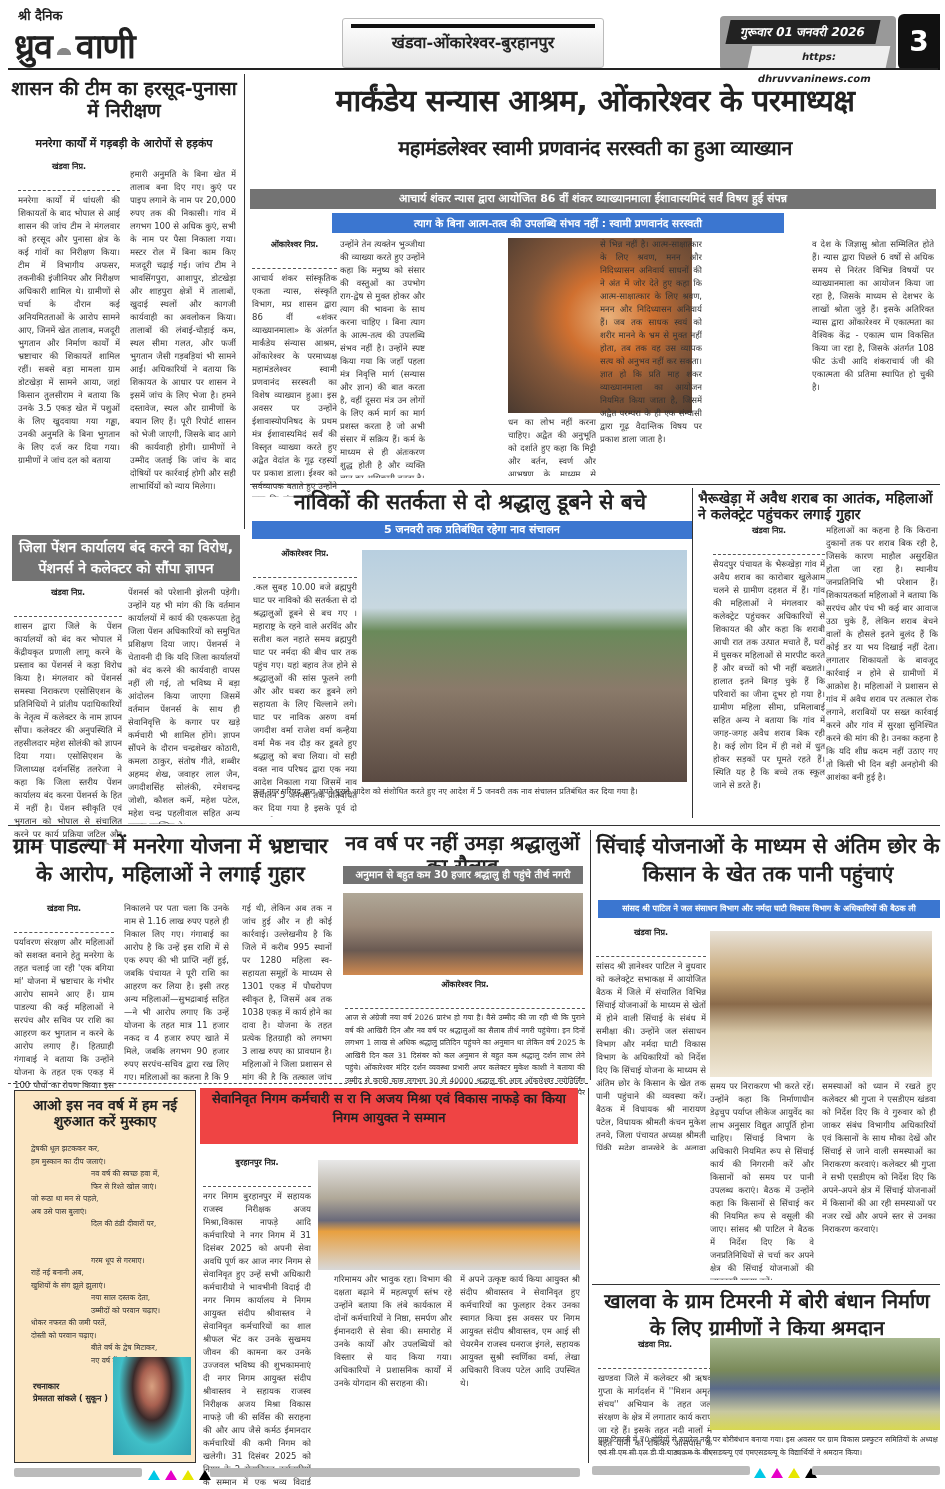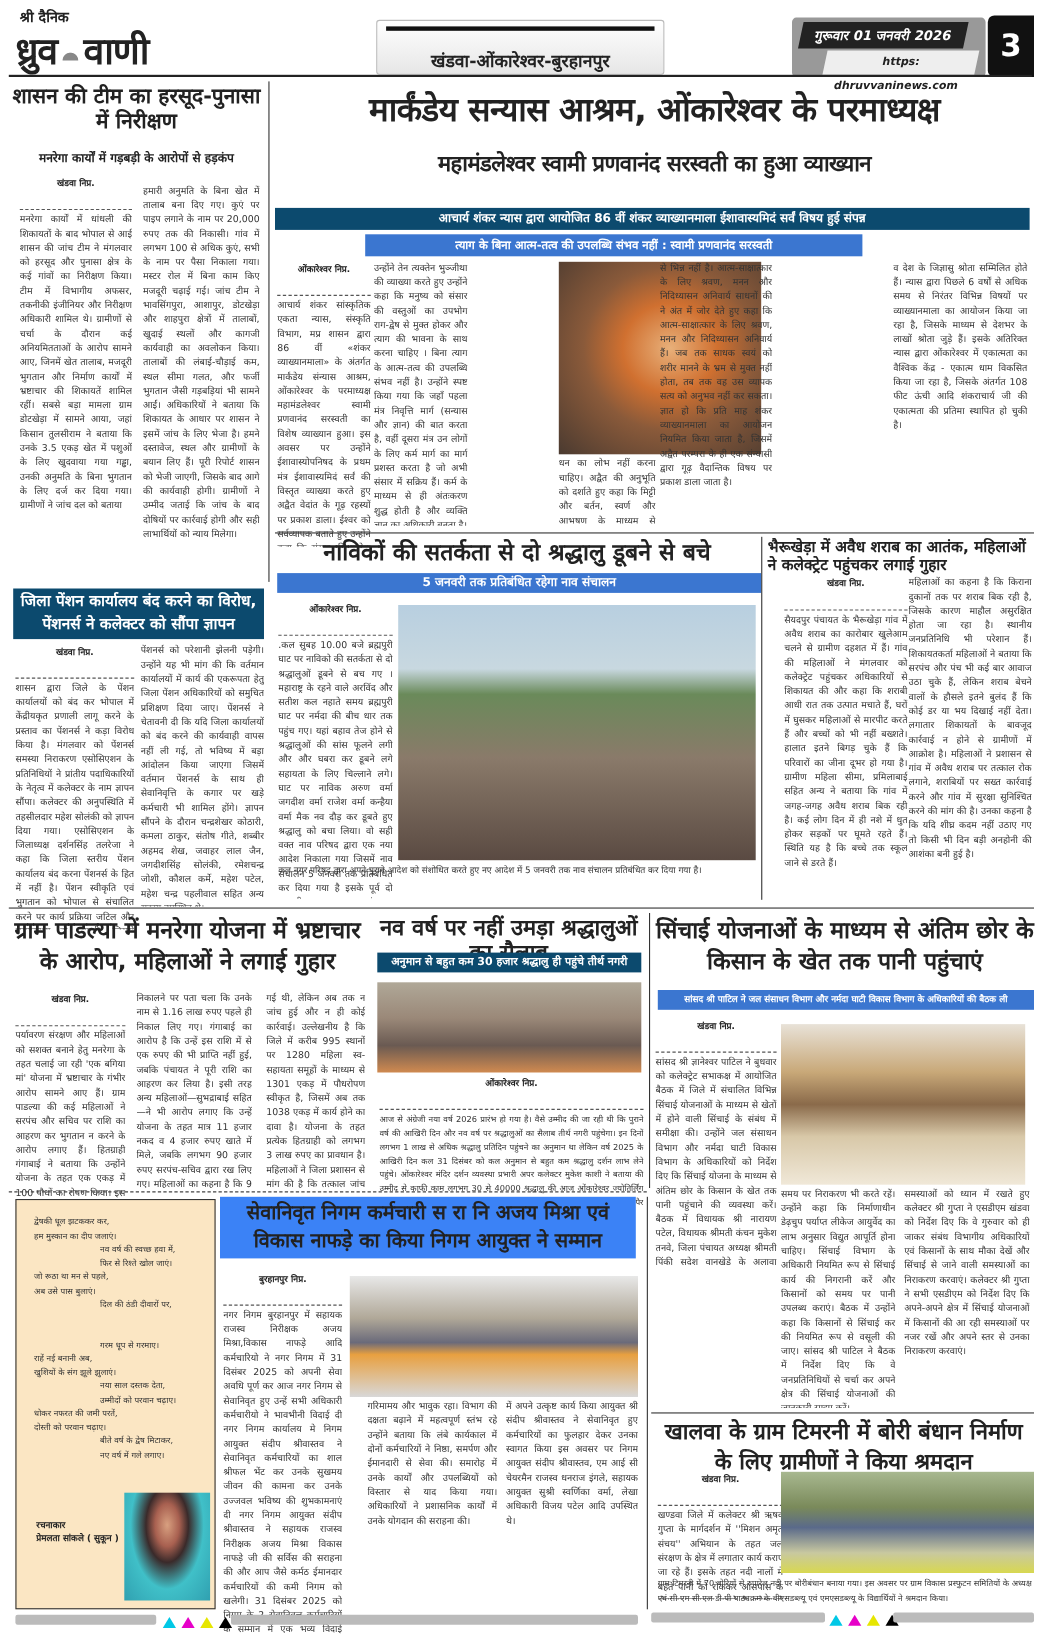--- a/index.html
+++ b/index.html
@@ -4,29 +4,29 @@
 <style>
 *{box-sizing:border-box;margin:0;padding:0}
 body{width:945px;height:1489px;background:#fff;font-family:"DejaVu Sans",sans-serif;color:#222;position:relative;overflow:hidden}
 .abs{position:absolute}
 .mast-small{font-size:13px;font-weight:bold;left:18px;top:6px}
 .mast-big{font-size:34px;font-weight:bold;left:14px;top:22px;letter-spacing:-1px;font-family:"DejaVu Serif",serif}
 .mast-sun{display:inline-block;width:18px;height:12px;background:radial-gradient(circle at 50% 100%,#888 45%,transparent 50%);margin:0 3px;vertical-align:middle}
 .topline{left:8px;top:68px;width:930px;height:2px;background:#222}
 .edition{left:342px;top:18px;width:262px;height:50px;background:linear-gradient(#fff,#e6e6e6);border:1px solid #bbb;border-radius:3px;text-align:center}
 .edition .bar{height:4px;background:#111;margin:5px 8px 0}
-.edition .txt{font-size:16px;font-weight:bold;margin-top:16px}
+.edition .txt{font-size:16px;font-weight:bold;margin-top:3px}
 .datebox{left:720px;top:16px;width:176px;height:54px;background:#999;border-radius:4px}
 .datebox .d1{position:absolute;left:8px;top:4px;width:150px;height:24px;background:#222;color:#fff;font-size:12px;font-weight:bold;text-align:center;line-height:24px;transform:skewX(-12deg)}
 .datebox .d2{position:absolute;left:30px;top:30px;width:138px;height:22px;background:#eee;color:#222;font-size:10px;font-weight:bold;text-align:center;line-height:22px;transform:skewX(-12deg)}
 .pageno{left:898px;top:14px;width:42px;height:56px;background:#111;color:#fff;font-size:28px;font-weight:bold;text-align:center;line-height:56px;border-radius:6px 0 0 6px}
 .hl{font-weight:bold;color:#222;line-height:1.15;text-align:center}
 .body{font-size:8.5px;line-height:13px;color:#333;text-align:justify;overflow:hidden}
 .dateline{font-size:8px;font-weight:bold;text-align:center;border-bottom:1px dashed #555;padding-bottom:19px;margin-bottom:3px}
-.redbar{background:#0c4a6e;color:#fff;font-weight:bold;text-align:center}
+.redbar{background:#737373;color:#fff;font-weight:bold;text-align:center}
 .bluebar{background:#3b76d0;color:#fff;font-weight:bold;text-align:center}
 .photo{background:#9aa}
 .vline{background:#333;width:1px}
 .hrule{background:#333;height:1px}
 .dashrule{border-top:1px dashed #444;height:0}
 .poem-box{background:#fbe6c3;border:1px solid #333}
 .cmyk{display:inline-block;width:0;height:0;border-left:6px solid transparent;border-right:6px solid transparent;border-bottom:10px solid}
 </style>
 </head>
 <body>
@@ -117,20 +117,21 @@
 <div class="abs" style="left:596px;top:926px;width:110px">
   <div class="dateline">खंडवा निप्र.</div>
   <div class="body" style="height:190px">सांसद श्री ज्ञानेश्वर पाटिल ने बुधवार को कलेक्ट्रेट सभाकक्ष में आयोजित बैठक में जिले में संचालित विभिन्न सिंचाई योजनाओं के माध्यम से खेतों में होने वाली सिंचाई के संबंध में समीक्षा की। उन्होंने जल संसाधन विभाग और नर्मदा घाटी विकास विभाग के अधिकारियों को निर्देश दिए कि सिंचाई योजना के माध्यम से अंतिम छोर के किसान के खेत तक पानी पहुंचाने की व्यवस्था करें। बैठक में विधायक श्री नारायण पटेल, विधायक श्रीमती कंचन मुकेश तनवे, जिला पंचायत अध्यक्ष श्रीमती पिंकी सुदेश वानखेड़े के अलावा कलेक्टर श्री ऋषव गुप्ता भी मौजूद थे।</div>
 </div>
 <div class="abs photo" style="left:710px;top:931px;width:222px;height:146px;background:linear-gradient(180deg,#e8e2d8 0%,#c8a878 30%,#8a6a4a 50%,#d8c8a8 70%,#f0e8d8 100%)"></div>
 <div class="abs body" style="left:710px;top:1080px;width:104px;height:200px">समय पर निराकरण भी करते रहें। उन्होंने कहा कि निर्माणाधीन डेढ़चुप पर्याप्त लीकेज आयुर्वेद का लाभ अनुसार विद्युत आपूर्ति होना चाहिए। सिंचाई विभाग के अधिकारी नियमित रूप से सिंचाई कार्य की निगरानी करें और किसानों को समय पर पानी उपलब्ध कराएं। बैठक में उन्होंने कहा कि किसानों से सिंचाई कर की नियमित रूप से वसूली की जाए। सांसद श्री पाटिल ने बैठक में निर्देश दिए कि वे जनप्रतिनिधियों से चर्चा कर अपने क्षेत्र की सिंचाई योजनाओं की जानकारी साझा करें।</div>
 <div class="abs body" style="left:822px;top:1080px;width:114px;height:200px">समस्याओं को ध्यान में रखते हुए कलेक्टर श्री गुप्ता ने एसडीएम खंडवा को निर्देश दिए कि वे गुरुवार को ही जाकर संबंध विभागीय अधिकारियों एवं किसानों के साथ मौका देखें और सिंचाई से जाने वाली समस्याओं का निराकरण करवाएं। कलेक्टर श्री गुप्ता ने सभी एसडीएम को निर्देश दिए कि अपने-अपने क्षेत्र में सिंचाई योजनाओं में किसानों की आ रही समस्याओं पर नजर रखें और अपने स्तर से उनका निराकरण करवाएं।</div>
 <div class="abs dashrule" style="left:8px;top:1083px;width:580px"></div>
 
 <div class="abs poem-box" style="left:14px;top:1090px;width:182px;height:373px">
+  <div class="hl" style="font-size:14px;margin-top:6px;padding:0 4px">आओ इस नव वर्ष में हम नई शुरुआत करें मुस्काए</div>
   <div id="poem-lines" style="margin-top:14px;padding-left:16px;font-size:7.5px;line-height:12.5px;color:#333;font-family:'DejaVu Serif',serif">
       <div>द्वेषकी धूल झटककर कर,</div>
       <div>हम मुस्कान का दीप जलाएं।</div>
       <div style="padding-left: 60px;">नव वर्ष की स्वच्छ हवा में,</div>
       <div style="padding-left: 60px;">फिर से रिश्ते खोल जाएं।</div>
       <div>जो रूठा था मन से पहले,</div>
       <div>अब उसे पास बुलाएं।</div>
       <div style="padding-left: 60px;">दिल की ठंडी दीवारों पर,</div>
       <div style="padding-left: 60px; margin-top: 24px;">गरम धूप से गरमाए।</div>
       <div>राहें नई बनानी अब,</div>
@@ -142,21 +143,21 @@
       <div style="padding-left: 60px;">बीते वर्ष के द्वेष मिटाकर,</div>
       <div style="padding-left: 60px;">नए वर्ष में गले लगाए।</div>
     </div>
   <div style="position:absolute;left:18px;top:290px;font-size:8px;font-weight:bold;line-height:12px">
     <div>रचनाकार</div>
     <div>प्रेमलता सांकले ( सुकून )</div>
   </div>
   <div class="photo" style="position:absolute;left:98px;top:266px;width:78px;height:98px;background:radial-gradient(ellipse at 50% 30%,#d8a080 0%,#a86050 20%,#3a2a2a 35%,#40c0c8 60%,#30a0b0 100%)"></div>
 </div>
 
-<div class="abs hl" style="left:200px;top:1088px;width:378px;height:56px;background:#3b82f6;font-size:18px;line-height:1.45;padding-top:2px">सेवानिवृत निगम कर्मचारी स रा नि अजय मिश्रा एवं विकास नाफड़े का किया निगम आयुक्त ने सम्मान</div>
+<div class="abs hl" style="left:200px;top:1088px;width:378px;height:56px;background:#ef4444;font-size:13px;line-height:1.45;padding-top:2px">सेवानिवृत निगम कर्मचारी स रा नि अजय मिश्रा एवं विकास नाफड़े का किया निगम आयुक्त ने सम्मान</div>
 <div class="abs" style="left:203px;top:1156px;width:108px">
   <div class="dateline">बुरहानपुर निप्र.</div>
   <div class="body" style="height:295px">नगर निगम बुरहानपुर में सहायक राजस्व निरीक्षक अजय मिश्रा,विकास नाफड़े आदि कर्मचारियो ने नगर निगम में 31 दिसंबर 2025 को अपनी सेवा अवधि पूर्ण कर आज नगर निगम से सेवानिवृत हुए उन्हें सभी अधिकारी कर्मचारीयो ने भावभीनी विदाई दी नगर निगम कार्यालय मे निगम आयुक्त संदीप श्रीवास्तव ने सेवानिवृत कर्मचारियों का शाल श्रीफल भेंट कर उनके सुखमय जीवन की कामना कर उनके उज्जवल भविष्य की शुभकामनाएं दी नगर निगम आयुक्त संदीप श्रीवास्तव ने सहायक राजस्व निरीक्षक अजय मिश्रा विकास नाफड़े जी की सर्विस की सराहना की और आप जैसे कर्मठ ईमानदार कर्मचारियों की कमी निगम को खलेगी। 31 दिसंबर 2025 को निगम के 2 सेवानिवृत्त कर्मचारियों के सम्मान में एक भव्य विदाई समारोह आयोजित किया गया।</div>
 </div>
 <div class="abs photo" style="left:318px;top:1160px;width:262px;height:110px;background:linear-gradient(180deg,#e8e8e8 0%,#b0a898 35%,#6a6a7a 55%,#e8a040 65%,#d8d8d8 100%)"></div>
 <div class="abs body" style="left:334px;top:1273px;width:118px;height:190px">गरिमामय और भावुक रहा। विभाग की दक्षता बढ़ाने में महत्वपूर्ण स्तंभ रहे उन्होंने बताया कि लंबे कार्यकाल में दोनों कर्मचारियों ने निष्ठा, समर्पण और ईमानदारी से सेवा की। समारोह में उनके कार्यों और उपलब्धियों को विस्तार से याद किया गया। अधिकारियों ने प्रशासनिक कार्यों में उनके योगदान की सराहना की।</div>
 <div class="abs body" style="left:460px;top:1273px;width:120px;height:190px">में अपने उत्कृष्ट कार्य किया आयुक्त श्री संदीप श्रीवास्तव ने सेवानिवृत हुए कर्मचारियों का फुलहार देकर उनका स्वागत किया इस अवसर पर निगम आयुक्त संदीप श्रीवास्तव, एम आई सी चेयरमैन राजस्व धनराज इंगले, सहायक आयुक्त सुश्री स्वर्णिका वर्मा, लेखा अधिकारी विजय पटेल आदि उपस्थित थे।</div>
 <div class="abs vline" style="left:588px;top:1088px;height:375px"></div>
 
 <div class="abs hrule" style="left:592px;top:1284px;width:348px"></div>

